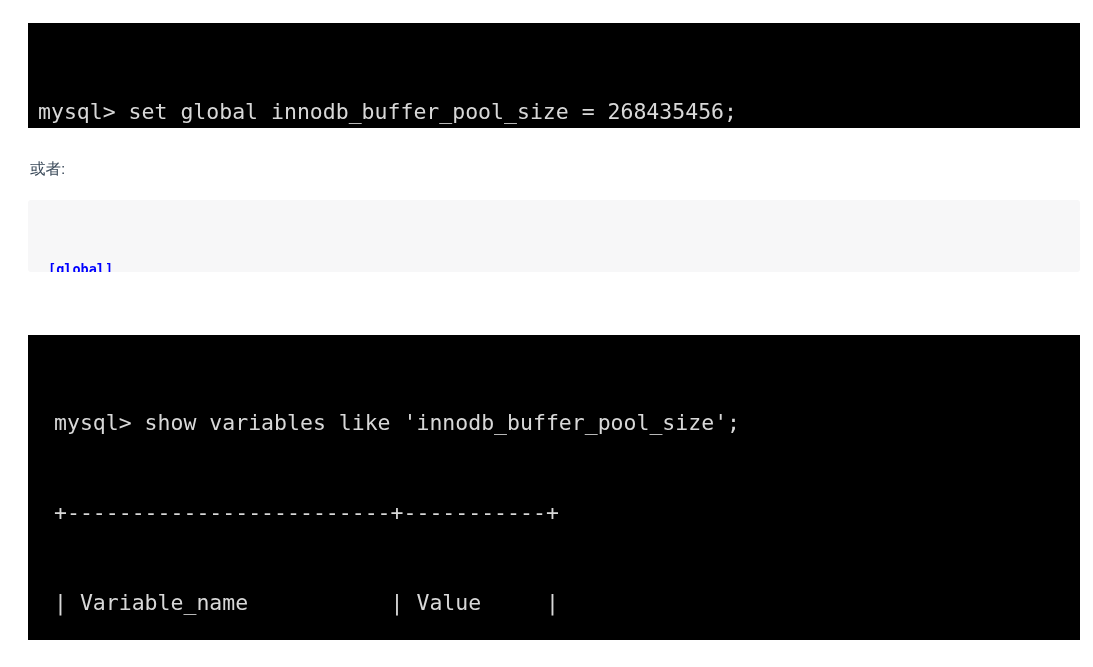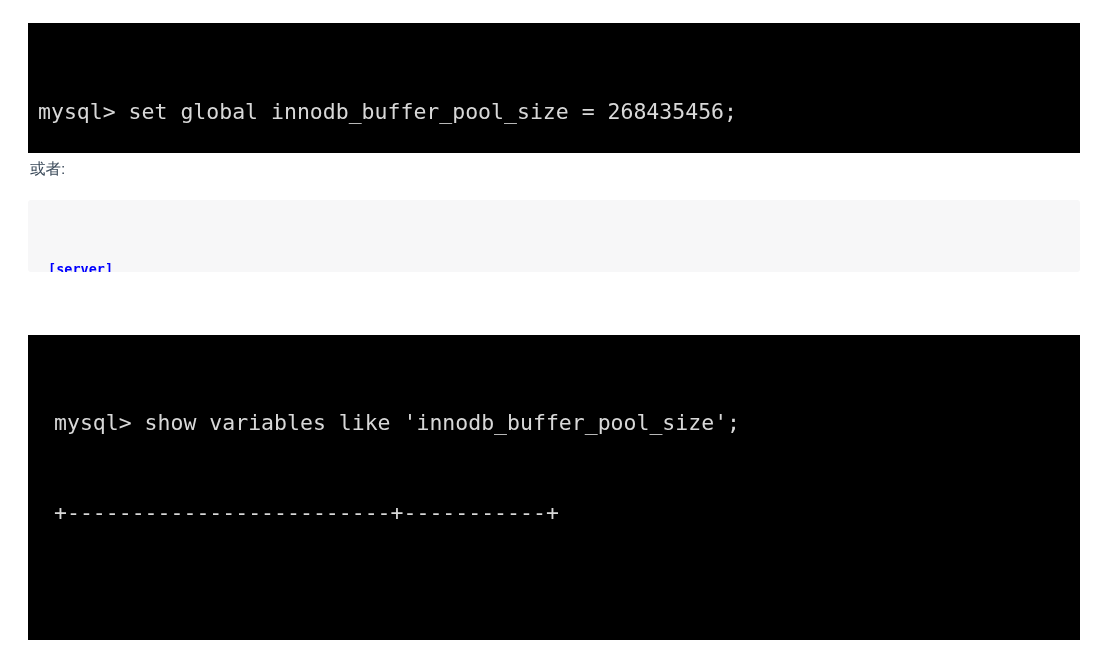--- a/index.html
+++ b/index.html
@@ -38,21 +38,21 @@
   .terminal .tline {
     white-space: pre;
     display: block;
     height: 30px;
   }
 
   #terminal-one {
     left: 28px;
     top: 23px;
     width: 1052px;
-    height: 130px;
+    height: 105px;
     padding: 14px 0 0 10px;
   }
 
   #terminal-two {
     left: 28px;
     top: 335px;
     width: 1052px;
     height: 305px;
     padding: 13px 0 0 26px;
   }
@@ -111,27 +111,28 @@
 <div class="page">
 
   <div class="terminal" id="terminal-one">
     <span class="tline">mysql&gt; set global innodb_buffer_pool_size = 268435456;</span>
     
   </div>
 
   <div class="prose" id="prose-alt">或者:</div>
 
   <div id="code-block">
-    <span class="cline"><span class="tok-section">[server]</span></span>
+    <span class="cline"><span class="tok-section">[global]</span></span>
     
   </div>
 
 
   <div class="terminal" id="terminal-two">
     <span class="tline">mysql&gt; show variables like 'innodb_buffer_pool_size';</span>
     <span class="tline">+-------------------------+-----------+</span>
+    <span class="tline">| Variable_name           | Value     |</span>
     
     
     
     
   </div>
 
 </div>
 
 </body></html>

